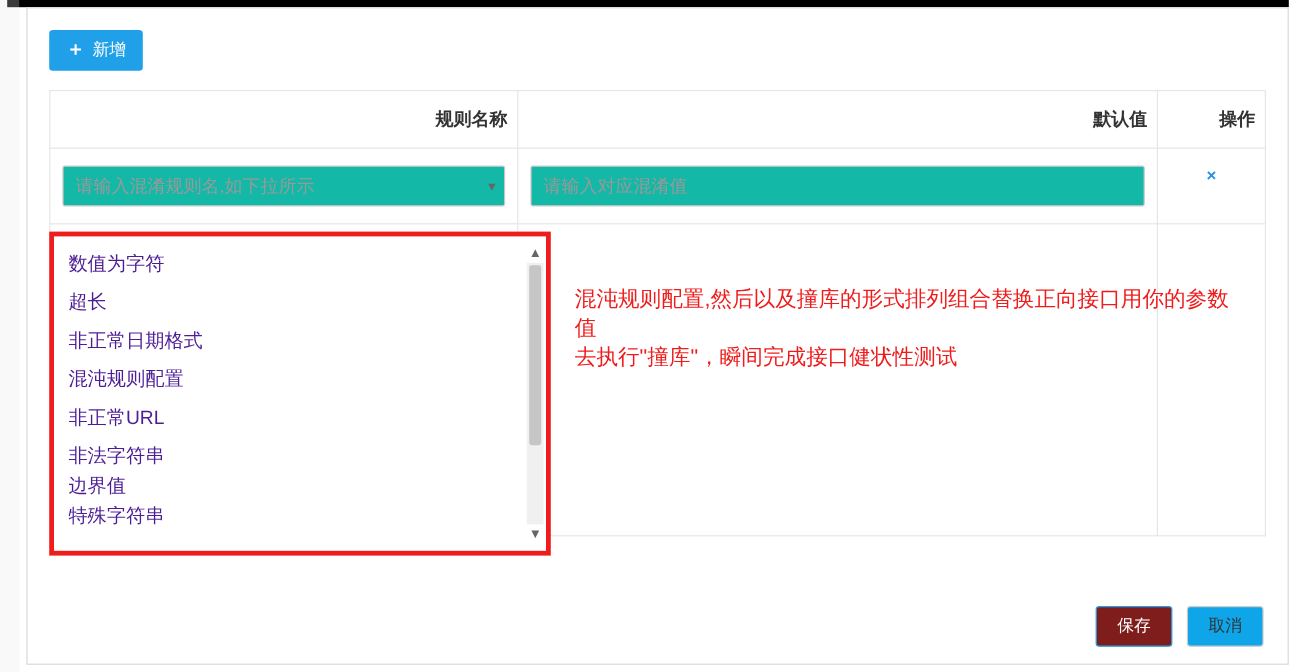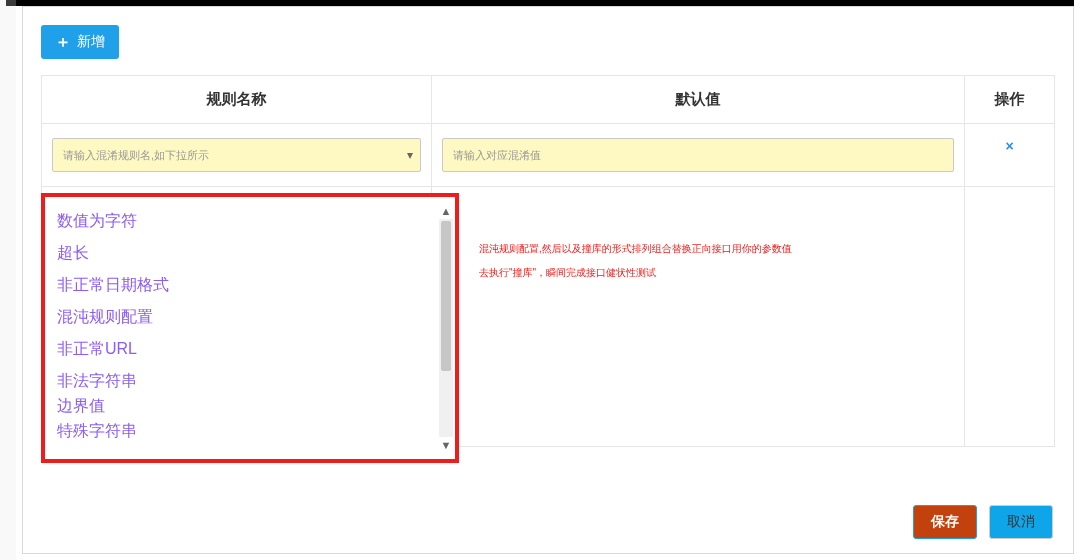--- a/index.html
+++ b/index.html
@@ -4,56 +4,56 @@
 <style>
   * { box-sizing: border-box; margin: 0; padding: 0; }
   html, body { width: 1080px; height: 560px; font-family: "Microsoft YaHei", Arial, sans-serif; font-size: 14px; color: #333; background: #fff; }
   .frame { width: 1080px; height: 560px; position: relative; }
   .topbar { height: 6px; background: #000; margin: 0 6px; }
   .leftedge { position: absolute; left: 0; top: 0; bottom: 0; width: 16px; background: #e6e6e6; opacity: .25; }
   .content { position: absolute; left: 22px; top: 6px; right: 6px; bottom: 6px; border: 1px solid #d9d9d9; background: #fff; padding: 18px; }
   .add-btn { display: inline-flex; align-items: center; gap: 6px; background: #20a0e8; color: #fff; border: none; border-radius: 3px; padding: 8px 14px; font-size: 14px; cursor: pointer; }
   .add-btn .plus { font-weight: bold; font-size: 16px; line-height: 1; }
   table.rules { width: 100%; border-collapse: collapse; margin-top: 16px; table-layout: fixed; }
-  table.rules th { border: 1px solid #e6e6e6; padding: 14px 8px; text-align: center; font-weight: 700; font-size: 15px; background: #fff; font-family: Liberation Serif, serif; }
+  table.rules th { border: 1px solid #e6e6e6; padding: 14px 8px; text-align: right; font-weight: 700; font-size: 15px; background: #fff; font-family: Liberation Serif, serif; }
   table.rules td { border: 1px solid #e6e6e6; padding: 14px 10px; vertical-align: top; }
   .col-name { width: 390px; }
   .col-value { width: auto; }
   .col-action { width: 90px; }
-  .textin, .selectish { width: 100%; height: 34px; border: 1px solid #c9c9c9; border-radius: 2px; padding: 0 28px 0 10px; font-size: 11px; color: #333; background: #fef9c3; }
+  .textin, .selectish { width: 100%; height: 34px; border: 1px solid #c9c9c9; border-radius: 2px; padding: 0 28px 0 10px; font-size: 15px; color: #333; background: #14b8a6; }
   .textin::placeholder, .selectish.placeholder { color: #999; }
   .selectwrap { position: relative; }
   .selectwrap .chev { position: absolute; right: 8px; top: 50%; transform: translateY(-50%); font-size: 12px; color: #666; pointer-events: none; }
   .del-x { color: #2a8fe6; font-weight: bold; cursor: pointer; text-align: center; display: block; }
   .dropdown {
     position: absolute;
     left: 18px; top: 186px;
     width: 418px; height: 270px;
     border: 4px solid #ef1c1c;
     background: #fff;
     padding: 6px 0 6px 0;
     z-index: 5;
     display: flex;
   }
   .dropdown-list { flex: 1; overflow: hidden; padding: 2px 0 0 12px; }
-  .dropdown-list .opt { font-size: 16px; line-height: 32px; color: #8b5cf6; cursor: pointer; white-space: nowrap; overflow: hidden; text-overflow: ellipsis; }
+  .dropdown-list .opt { font-size: 16px; line-height: 32px; color: #4c1d95; cursor: pointer; white-space: nowrap; overflow: hidden; text-overflow: ellipsis; }
   .dropdown-list .opt.clipped { height: 18px; line-height: 18px; overflow: hidden; }
   .dd-scroll { width: 18px; display: flex; flex-direction: column; align-items: center; justify-content: space-between; padding: 2px 0; }
   .dd-scroll span { font-size: 11px; color: #666; }
   .dd-track { width: 14px; flex: 1; background: #f0f0f0; margin: 2px 0; position: relative; }
   .dd-thumb { position: absolute; left: 2px; right: 2px; top: 2px; height: 150px; background: #c6c6c6; border-radius: 2px; }
   .annotation {
     position: absolute;
     left: 456px; top: 230px; right: 40px;
-    color: #ef1c1c; font-size: 10px; line-height: 24px;
+    color: #ef1c1c; font-size: 18px; line-height: 24px;
     z-index: 4;
   }
   .footer { position: absolute; right: 20px; bottom: 14px; display: flex; gap: 12px; z-index: 2; }
   .btn { min-width: 64px; height: 34px; border-radius: 3px; border: 1px solid #ccc; background: #0ea5e9; color: #333; font-size: 14px; cursor: pointer; padding: 0 16px; }
-  .btn.primary { background: #c2410c; border-color: #20a0e8; color: #fff; font-weight: bold; }
+  .btn.primary { background: #7f1d1d; border-color: #20a0e8; color: #fff; }
 </style>
 </head>
 <body>
 
 <div class="frame">
   <div class="leftedge"></div>
   <div class="topbar"></div>
 
   <div class="content">
 

